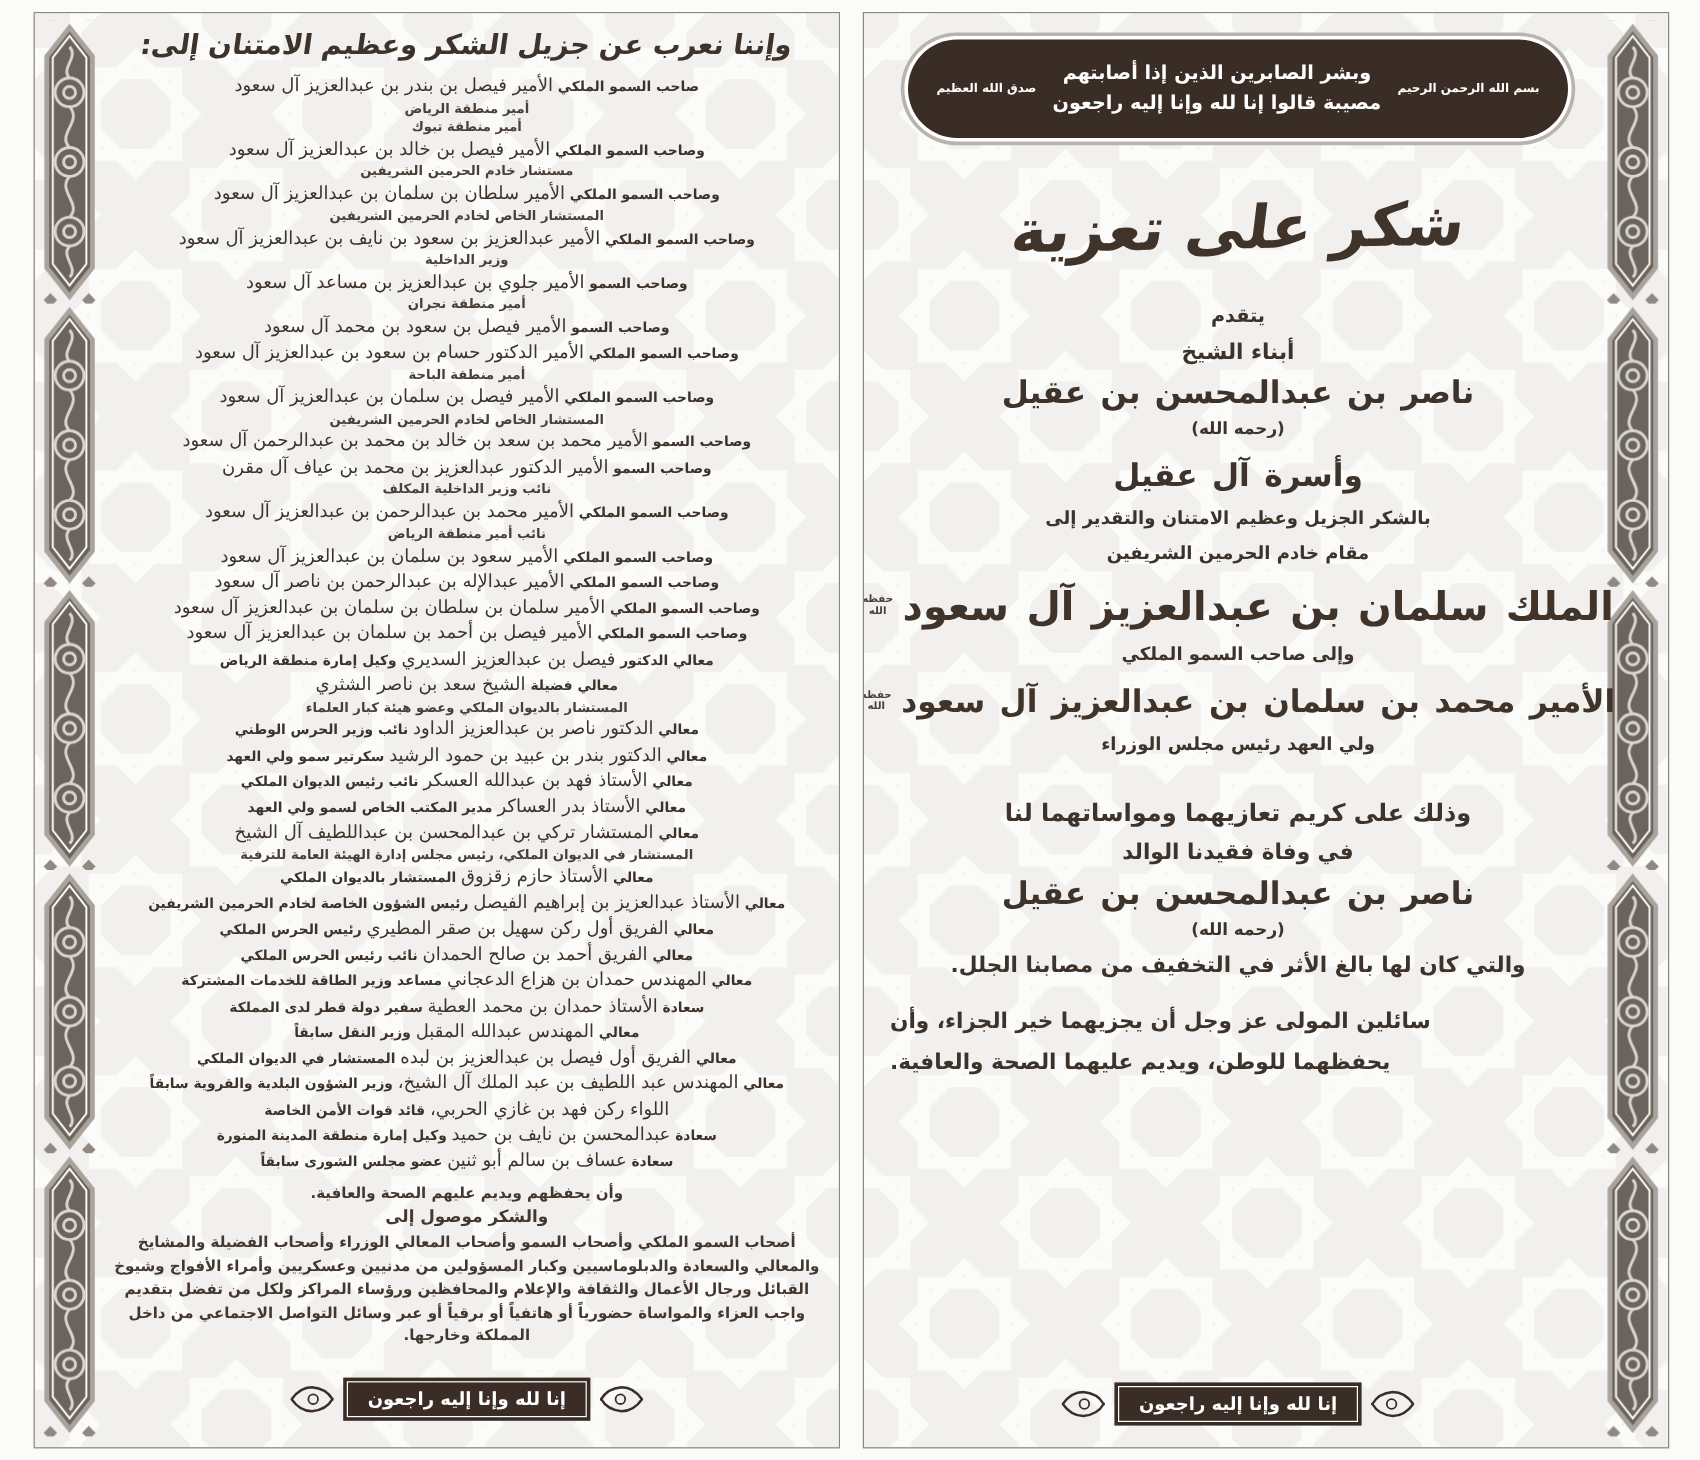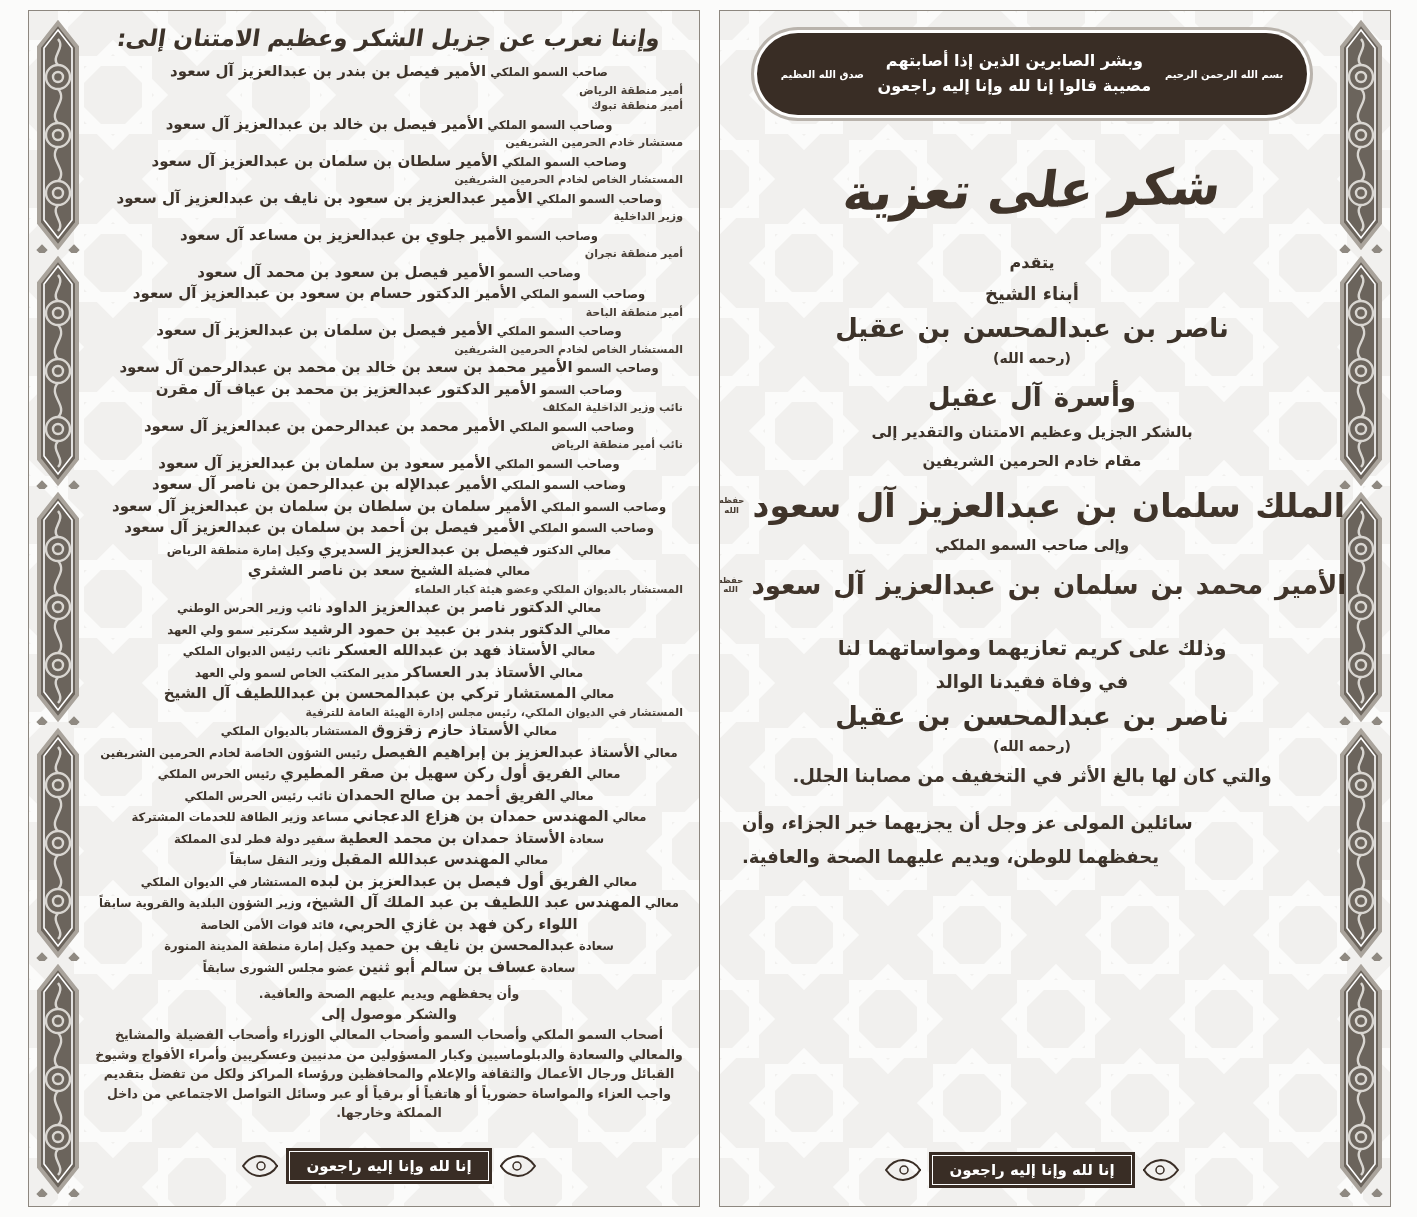--- a/index.html
+++ b/index.html
@@ -16,22 +16,22 @@
   .content{position:absolute;top:0;bottom:0;}
   .page.left  .content{right:16px;left:66px;padding-bottom:60px;}
   .page.right .content{left:22px;right:68px;}
 
   
   .lp-header{margin-top:14px;text-align:center;font-size:23px;font-weight:bold;color:#3d332a;}
   .lp-header span{display:inline-block;transform:skewX(-8deg);}
   #entries{margin-top:10px;}
   .entry{text-align:center;line-height:20.5px;white-space:nowrap;color:#3d332a;}
   .eprefix,.esuffix{font-size:11.5px;font-weight:600;}
-  .ename{font-size:15px;font-weight:bold;margin-top:18px;}
-  .etitle{font-size:11px;font-weight:bold;line-height:15.5px;color:#4a4037;}
+  .ename{font-size:15px;font-weight:normal;margin-top:18px;}
+  .etitle{text-align:center;font-size:11px;font-weight:bold;line-height:15.5px;color:#4a4037;}
   .lp-closing{margin-top:6px;text-align:center;font-size:12.5px;font-weight:bold;line-height:19px;}
   .lp-shukr{margin-top:3px;text-align:center;font-size:14px;font-weight:bold;}
   .lp-par{margin-top:3px;text-align:center;font-size:12.5px;font-weight:bold;line-height:19.5px;}
 
   
   .banner-row{position:absolute;left:0;right:0;display:flex;justify-content:center;align-items:center;gap:8px;}
   .page.left  .banner-row{bottom:22px;}
   .page.right .banner-row{bottom:18px;}
   .fbox{background:#392d25;color:#fff;font-weight:bold;font-size:15px;
         padding:9px 20px;outline:1px solid #fff;outline-offset:-4px;white-space:nowrap;}
@@ -264,20 +264,21 @@
         <span class="seal">حفظه الله</span>
       </div>
 
       <div class="rp-line sz15">وإلى صاحب السمو الملكي</div>
 
       <div class="royal prince">
         <span class="rn">الأمير محمد بن سلمان بن عبدالعزيز آل سعود</span>
         <span class="seal">حفظه الله</span>
       </div>
 
+      <div class="rp-line sz15">ولي العهد رئيس مجلس الوزراء</div>
 
       <div class="rp-line sz20 mt34">وذلك على كريم تعازيهما ومواساتهما لنا</div>
       <div class="rp-line sz18">في وفاة فقيدنا الوالد</div>
       <div class="rp-line name27">ناصر بن عبدالمحسن بن عقيل</div>
       <div class="rp-line sz14">(رحمه الله)</div>
       <div class="rp-line sz18">والتي كان لها بالغ الأثر في التخفيف من مصابنا الجلل.</div>
 
       <div class="duaa">
           <div>سائلين المولى عز وجل أن يجزيهما خير الجزاء، وأن</div>
           <div>يحفظهما للوطن، ويديم عليهما الصحة والعافية.</div>

